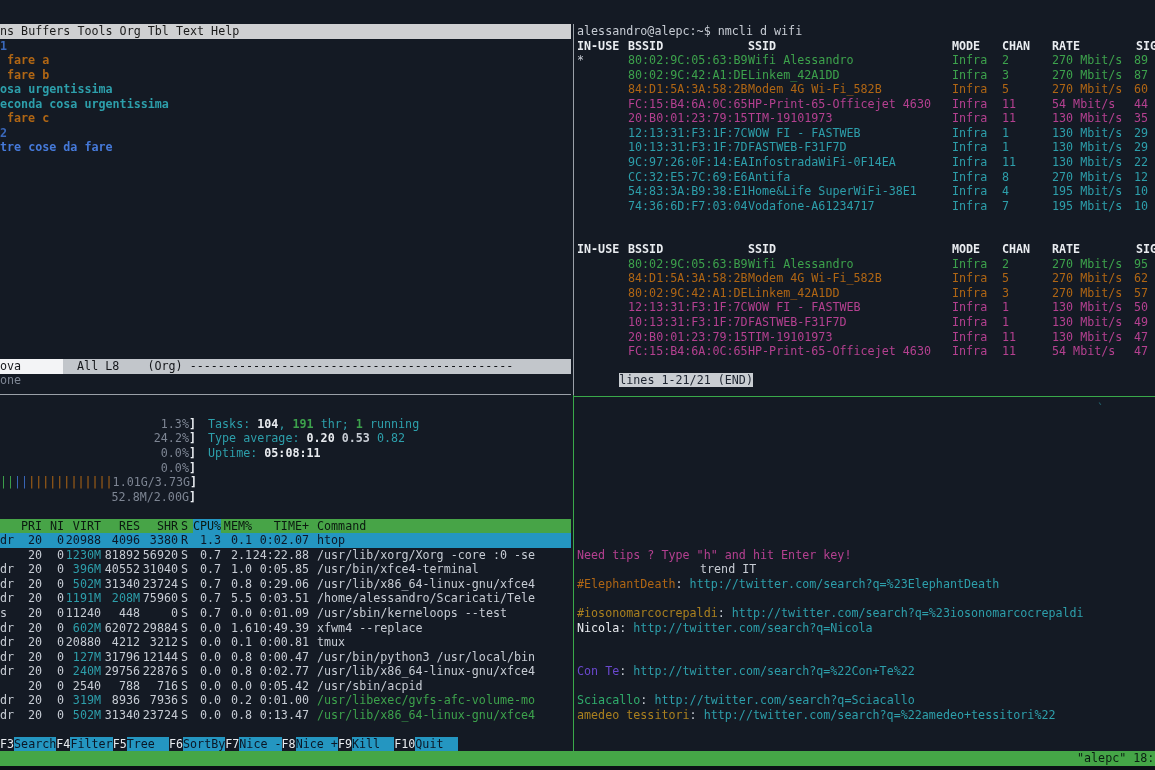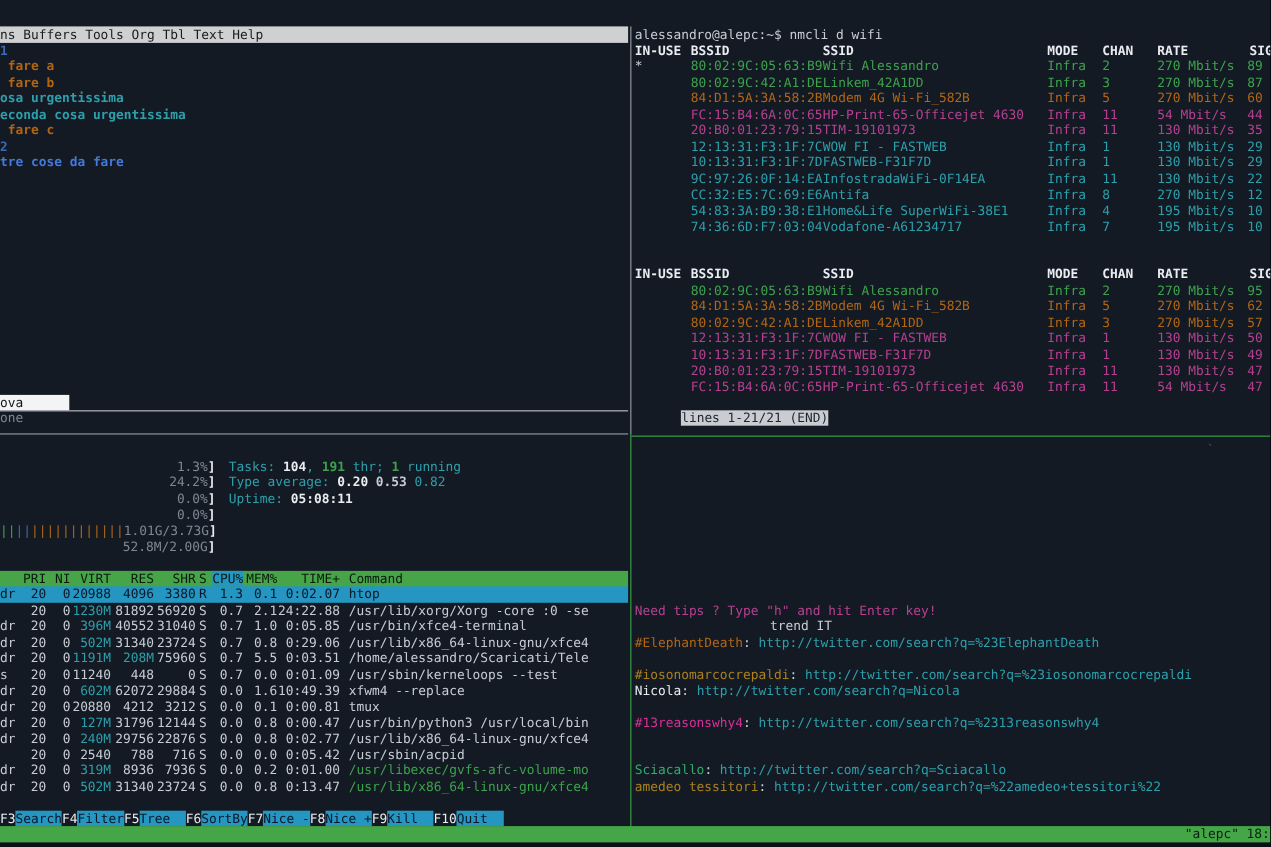--- a/index.html
+++ b/index.html
@@ -16,21 +16,21 @@
   .abs{position:absolute;top:0;}
   .bold{font-weight:bold;}
   
   .c-fg{color:var(--fg);} .c-dim{color:var(--dim);} .c-white{color:var(--white);}
   .c-green{color:var(--green);} .c-orange{color:var(--orange);} .c-yellow{color:var(--yellow);}
   .c-magenta{color:var(--magenta);} .c-pink{color:var(--pink);} .c-cyan{color:var(--cyan);}
   .c-blue{color:var(--blue);} .c-bblue{color:var(--bblue);} .c-purple{color:var(--purple);}
   .c-lime{color:var(--lime);} .c-spring{color:var(--spring);} .c-on_sel{color:var(--on_sel);}
   
   #emacs-menubar{top:0;left:0;width:571px;background:var(--gray_bar);color:#1b1b1b;}
-  #modeline{top:334.6px;left:0;width:571px;height:15px;display:flex;flex-direction:column;}
+  #modeline{top:334.6px;left:0;width:571px;height:15px;display:flex;}
   .ml-buf{background:#f3f4f6;color:#14161a;width:63px;display:inline-block;}
   .ml-info{background:#c2c6cb;color:#14161a;flex:1;overflow:hidden;}
   #echo{top:349.2px;left:0;color:var(--dim);}
   
   #prompt{top:0;left:577px;}
   #pager-row{top:334.65px;left:577px;}
   .inverse{background:var(--inverse_bg);color:var(--inverse_fg);}
   
   .meterbox{width:196px;text-align:right;}
   .hdr-green{background:var(--hdr_green);width:571px;}
@@ -130,21 +130,21 @@
       <div class="r" style="top: 611.1px; left: 0px;"><span class="c-fg abs" style="left: 0px; width: 16px; display: inline-block; text-align: left;">dr</span><span class="c-fg abs" style="left: 16px; width: 26px; display: inline-block; text-align: right;">20</span><span class="c-fg abs" style="left: 42px; width: 22px; display: inline-block; text-align: right;">0</span><span class="c-fg abs" style="left: 64px; width: 37px; display: inline-block; text-align: right;">20880</span><span class="c-fg abs" style="left: 101px; width: 39px; display: inline-block; text-align: right;">4212</span><span class="c-fg abs" style="left: 140px; width: 38px; display: inline-block; text-align: right;">3212</span><span class="c-fg abs" style="left: 181px; width: 12px; display: inline-block; text-align: left;">S</span><span class="c-fg abs" style="left: 193px; width: 28px; display: inline-block; text-align: right;">0.0</span><span class="c-fg abs" style="left: 221px; width: 31px; display: inline-block; text-align: right;">0.1</span><span class="c-fg abs" style="left: 252px; width: 57px; display: inline-block; text-align: right;">0:00.81</span><span class="c-fg abs" style="left: 317px; width: 252px; display: inline-block; text-align: left; overflow: hidden;">tmux</span></div>
       <div class="r" style="top: 625.65px; left: 0px;"><span class="c-fg abs" style="left: 0px; width: 16px; display: inline-block; text-align: left;">dr</span><span class="c-fg abs" style="left: 16px; width: 26px; display: inline-block; text-align: right;">20</span><span class="c-fg abs" style="left: 42px; width: 22px; display: inline-block; text-align: right;">0</span><span class="c-cyan abs" style="left: 64px; width: 37px; display: inline-block; text-align: right;">127M</span><span class="c-fg abs" style="left: 101px; width: 39px; display: inline-block; text-align: right;">31796</span><span class="c-fg abs" style="left: 140px; width: 38px; display: inline-block; text-align: right;">12144</span><span class="c-fg abs" style="left: 181px; width: 12px; display: inline-block; text-align: left;">S</span><span class="c-fg abs" style="left: 193px; width: 28px; display: inline-block; text-align: right;">0.0</span><span class="c-fg abs" style="left: 221px; width: 31px; display: inline-block; text-align: right;">0.8</span><span class="c-fg abs" style="left: 252px; width: 57px; display: inline-block; text-align: right;">0:00.47</span><span class="c-fg abs" style="left: 317px; width: 252px; display: inline-block; text-align: left; overflow: hidden;">/usr/bin/python3 /usr/local/bin</span></div>
       <div class="r" style="top: 640.2px; left: 0px;"><span class="c-fg abs" style="left: 0px; width: 16px; display: inline-block; text-align: left;">dr</span><span class="c-fg abs" style="left: 16px; width: 26px; display: inline-block; text-align: right;">20</span><span class="c-fg abs" style="left: 42px; width: 22px; display: inline-block; text-align: right;">0</span><span class="c-cyan abs" style="left: 64px; width: 37px; display: inline-block; text-align: right;">240M</span><span class="c-fg abs" style="left: 101px; width: 39px; display: inline-block; text-align: right;">29756</span><span class="c-fg abs" style="left: 140px; width: 38px; display: inline-block; text-align: right;">22876</span><span class="c-fg abs" style="left: 181px; width: 12px; display: inline-block; text-align: left;">S</span><span class="c-fg abs" style="left: 193px; width: 28px; display: inline-block; text-align: right;">0.0</span><span class="c-fg abs" style="left: 221px; width: 31px; display: inline-block; text-align: right;">0.8</span><span class="c-fg abs" style="left: 252px; width: 57px; display: inline-block; text-align: right;">0:02.77</span><span class="c-fg abs" style="left: 317px; width: 252px; display: inline-block; text-align: left; overflow: hidden;">/usr/lib/x86_64-linux-gnu/xfce4</span></div>
       <div class="r" style="top: 654.75px; left: 0px;"><span class="c-fg abs" style="left: 0px; width: 16px; display: inline-block; text-align: left;"></span><span class="c-fg abs" style="left: 16px; width: 26px; display: inline-block; text-align: right;">20</span><span class="c-fg abs" style="left: 42px; width: 22px; display: inline-block; text-align: right;">0</span><span class="c-fg abs" style="left: 64px; width: 37px; display: inline-block; text-align: right;">2540</span><span class="c-fg abs" style="left: 101px; width: 39px; display: inline-block; text-align: right;">788</span><span class="c-fg abs" style="left: 140px; width: 38px; display: inline-block; text-align: right;">716</span><span class="c-fg abs" style="left: 181px; width: 12px; display: inline-block; text-align: left;">S</span><span class="c-fg abs" style="left: 193px; width: 28px; display: inline-block; text-align: right;">0.0</span><span class="c-fg abs" style="left: 221px; width: 31px; display: inline-block; text-align: right;">0.0</span><span class="c-fg abs" style="left: 252px; width: 57px; display: inline-block; text-align: right;">0:05.42</span><span class="c-fg abs" style="left: 317px; width: 252px; display: inline-block; text-align: left; overflow: hidden;">/usr/sbin/acpid</span></div>
       <div class="r" style="top: 669.3px; left: 0px;"><span class="c-fg abs" style="left: 0px; width: 16px; display: inline-block; text-align: left;">dr</span><span class="c-fg abs" style="left: 16px; width: 26px; display: inline-block; text-align: right;">20</span><span class="c-fg abs" style="left: 42px; width: 22px; display: inline-block; text-align: right;">0</span><span class="c-cyan abs" style="left: 64px; width: 37px; display: inline-block; text-align: right;">319M</span><span class="c-fg abs" style="left: 101px; width: 39px; display: inline-block; text-align: right;">8936</span><span class="c-fg abs" style="left: 140px; width: 38px; display: inline-block; text-align: right;">7936</span><span class="c-fg abs" style="left: 181px; width: 12px; display: inline-block; text-align: left;">S</span><span class="c-fg abs" style="left: 193px; width: 28px; display: inline-block; text-align: right;">0.0</span><span class="c-fg abs" style="left: 221px; width: 31px; display: inline-block; text-align: right;">0.2</span><span class="c-fg abs" style="left: 252px; width: 57px; display: inline-block; text-align: right;">0:01.00</span><span class="c-green abs" style="left: 317px; width: 252px; display: inline-block; text-align: left; overflow: hidden;">/usr/libexec/gvfs-afc-volume-mo</span></div>
       <div class="r" style="top: 683.85px; left: 0px;"><span class="c-fg abs" style="left: 0px; width: 16px; display: inline-block; text-align: left;">dr</span><span class="c-fg abs" style="left: 16px; width: 26px; display: inline-block; text-align: right;">20</span><span class="c-fg abs" style="left: 42px; width: 22px; display: inline-block; text-align: right;">0</span><span class="c-cyan abs" style="left: 64px; width: 37px; display: inline-block; text-align: right;">502M</span><span class="c-fg abs" style="left: 101px; width: 39px; display: inline-block; text-align: right;">31340</span><span class="c-fg abs" style="left: 140px; width: 38px; display: inline-block; text-align: right;">23724</span><span class="c-fg abs" style="left: 181px; width: 12px; display: inline-block; text-align: left;">S</span><span class="c-fg abs" style="left: 193px; width: 28px; display: inline-block; text-align: right;">0.0</span><span class="c-fg abs" style="left: 221px; width: 31px; display: inline-block; text-align: right;">0.8</span><span class="c-fg abs" style="left: 252px; width: 57px; display: inline-block; text-align: right;">0:13.47</span><span class="c-green abs" style="left: 317px; width: 252px; display: inline-block; text-align: left; overflow: hidden;">/usr/lib/x86_64-linux-gnu/xfce4</span></div>
       <div class="r" style="top: 712.95px; left: 0px;"><span><span class="c-white fk-key">F3</span><span class="c-fg fk-label">Search</span></span><span><span class="c-white fk-key">F4</span><span class="c-fg fk-label">Filter</span></span><span><span class="c-white fk-key">F5</span><span class="c-fg fk-label">Tree  </span></span><span><span class="c-white fk-key">F6</span><span class="c-fg fk-label">SortBy</span></span><span><span class="c-white fk-key">F7</span><span class="c-fg fk-label">Nice -</span></span><span><span class="c-white fk-key">F8</span><span class="c-fg fk-label">Nice +</span></span><span><span class="c-white fk-key">F9</span><span class="c-fg fk-label">Kill  </span></span><span><span class="c-white fk-key">F10</span><span class="c-fg fk-label">Quit  </span></span><span class="fk-label" style="display: inline-block; width: 85px;"></span></div>
       <div class="r" style="top: 552.9px; left: 577px;"><span class="c-orange">#ElephantDeath</span><span class="c-fg">: </span><span class="c-cyan">http://twitter.com/search?q=%23ElephantDeath</span></div>
       <div class="r" style="top: 582px; left: 577px;"><span class="c-yellow">#iosonomarcocrepaldi</span><span class="c-fg">: </span><span class="c-cyan">http://twitter.com/search?q=%23iosonomarcocrepaldi</span></div>
       <div class="r" style="top: 596.55px; left: 577px;"><span class="c-white">Nicola</span><span class="c-fg">: </span><span class="c-cyan">http://twitter.com/search?q=Nicola</span></div>
-      <div class="r" style="top: 625.65px; left: 577px;"><span class="c-pink">#13reasonswhy4</span><span class="c-fg">: </span><span class="c-cyan">http://twitter.com/search?q=%2313reasonswhy4</span></div>
+      <div class="r" style="top: 640.2px; left: 577px;"><span class="c-purple">Con Te</span><span class="c-fg">: </span><span class="c-cyan">http://twitter.com/search?q=%22Con+Te%22</span></div>
       <div class="r" style="top: 669.3px; left: 577px;"><span class="c-spring">Sciacallo</span><span class="c-fg">: </span><span class="c-cyan">http://twitter.com/search?q=Sciacallo</span></div>
       <div class="r" style="top: 683.85px; left: 577px;"><span class="c-yellow">amedeo tessitori</span><span class="c-fg">: </span><span class="c-cyan">http://twitter.com/search?q=%22amedeo+tessitori%22</span></div>
     </div>
 
   <div class="bline" id="vb-gray"></div>
   <div class="bline" id="vb-green"></div>
   <div class="bline" id="hb-gray"></div>
   <div class="bline" id="hb-green"></div>
 
   <div id="statusbar">

